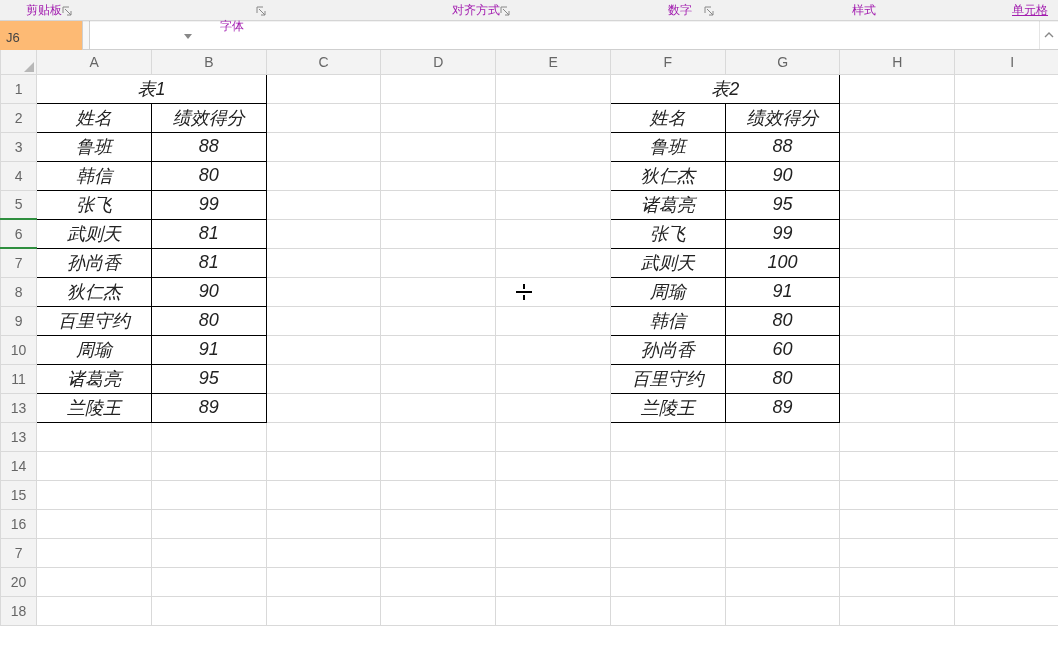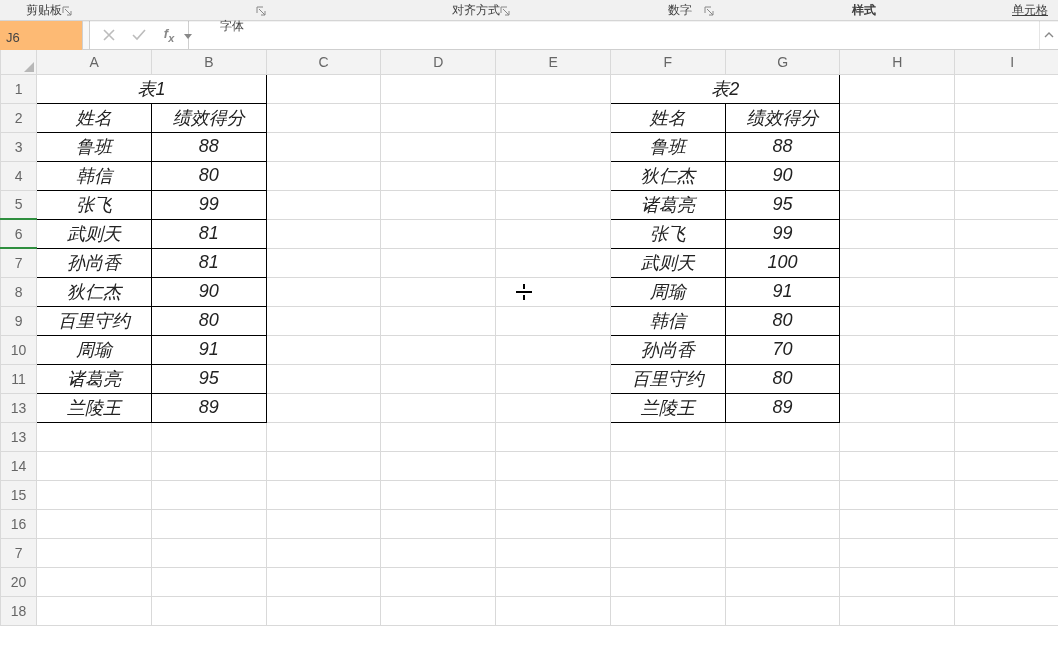--- a/index.html
+++ b/index.html
@@ -23,21 +23,21 @@
     height: 20px;
     background: #f1f1f1;
     position: relative;
     border-bottom: 1px solid #d5d5d5;
     box-shadow: 0 1px 0 rgba(0,0,0,.05);
   }
   .ribbon-group-label {
     position: absolute;
     top: 2px;
     font-size: 12px;
-    color: #404040;
+    color: #a21caf;
     white-space: nowrap;
   }
   .ribbon-launcher {
     position: absolute;
     bottom: 2px;
     width: 12px;
     height: 12px;
     color: #888;
     font-size: 11px;
     line-height: 12px;
@@ -242,49 +242,34 @@
         <svg width="10" height="10" viewBox="0 0 10 10">
           <path d="M1 1 H7 M1 1 V7 M3 3 L9 9 M9 5 V9 H5" stroke="#888" stroke-width="1" fill="none"></path>
         </svg>
       </div>
       <div class="ribbon-group-label" style="left: 668px;">数字</div>
       <div class="ribbon-launcher" style="left: 704px;">
         <svg width="10" height="10" viewBox="0 0 10 10">
           <path d="M1 1 H7 M1 1 V7 M3 3 L9 9 M9 5 V9 H5" stroke="#888" stroke-width="1" fill="none"></path>
         </svg>
       </div>
-      <div class="ribbon-group-label" style="left: 852px; font-weight: bold;">样式</div>
+      <div class="ribbon-group-label" style="left: 852px;">样式</div>
       <div class="ribbon-group-label" style="left: 1012px; text-decoration: underline;">单元格</div>
     </div>
 
   <div class="fx-row">
     <div class="name-box">
       <input class="name-box-input" value="J6" style="">
       <div class="name-box-dd">
         <svg width="8" height="6" viewBox="0 0 8 6">
             <path d="M0 0 L8 0 L4 5 Z" fill="#888"></path>
           </svg>
       </div>
     </div>
     <div class="segment-sep"></div>
-    <div class="fx-btns">
-      <div class="fx-btn">
-        <svg width="12" height="12" viewBox="0 0 12 12">
-            <path d="M1 1 L11 11 M11 1 L1 11" stroke="#bcbcbc" stroke-width="1.6"></path>
-          </svg>
-      </div>
-      <div class="fx-btn">
-        <svg width="14" height="12" viewBox="0 0 14 12">
-            <path d="M1 6 L5 10 L13 1" stroke="#bcbcbc" stroke-width="1.6" fill="none"></path>
-          </svg>
-      </div>
-      <div class="fx-btn fx">
-        <span>f<sub>x</sub></span>
-      </div>
-    </div>
     <input class="formula-input" value="" style="">
     <div class="formula-expand">
       <svg width="10" height="8" viewBox="0 0 10 8">
           <path d="M1 6 L5 2 L9 6" stroke="#888" stroke-width="1.4" fill="none"></path>
         </svg>
     </div>
   </div>
 
   <div class="grid-wrap">
     <table class="sheet" id="sheet">
@@ -424,21 +409,21 @@
             <td class="cell "></td>
           </tr>
           <tr>
             <td class="rowhdr">10</td>
             <td class="cell thick-all">周瑜</td>
             <td class="cell thick-all">91</td>
             <td class="cell "></td>
             <td class="cell "></td>
             <td class="cell "></td>
             <td class="cell thick-all">孙尚香</td>
-            <td class="cell thick-all">70</td>
+            <td class="cell thick-all">60</td>
             <td class="cell "></td>
             <td class="cell "></td>
           </tr>
           <tr>
             <td class="rowhdr">11</td>
             <td class="cell thick-all">诸葛亮</td>
             <td class="cell thick-all">95</td>
             <td class="cell "></td>
             <td class="cell "></td>
             <td class="cell "></td>

